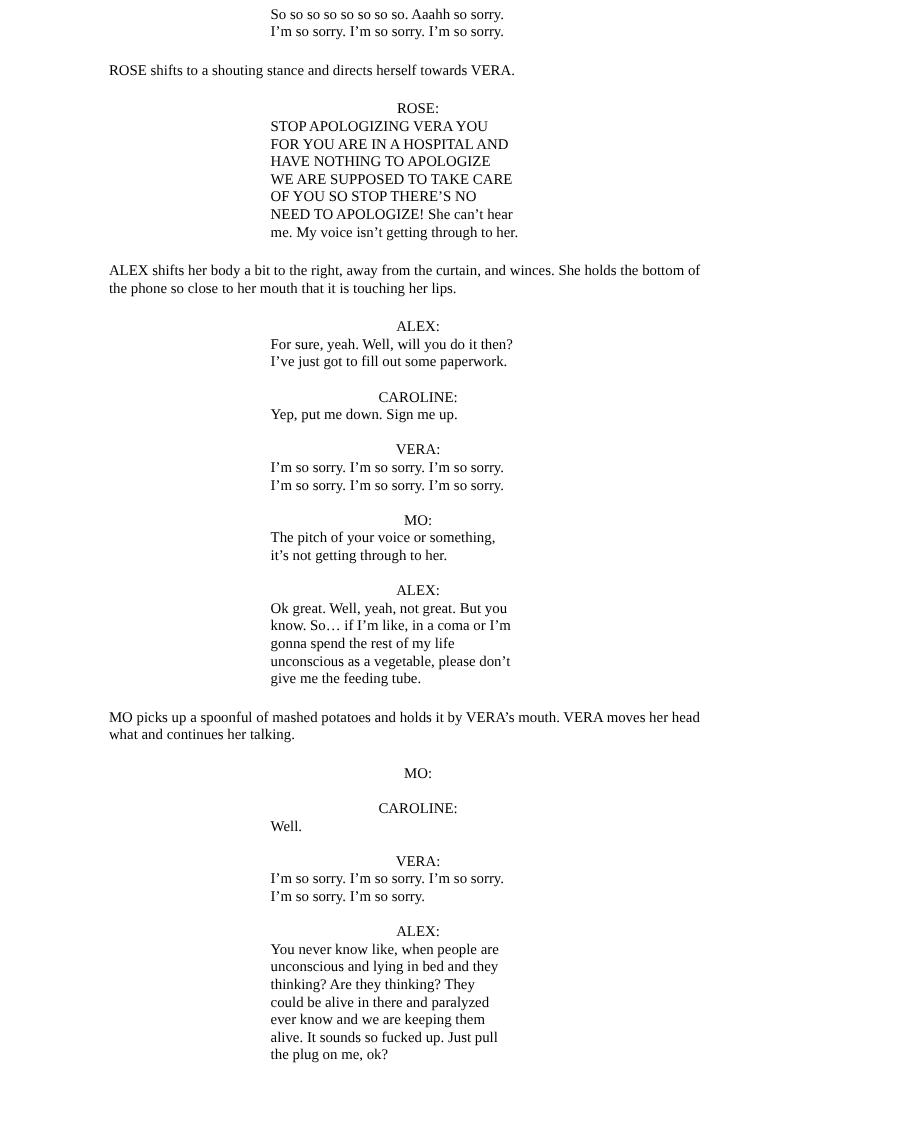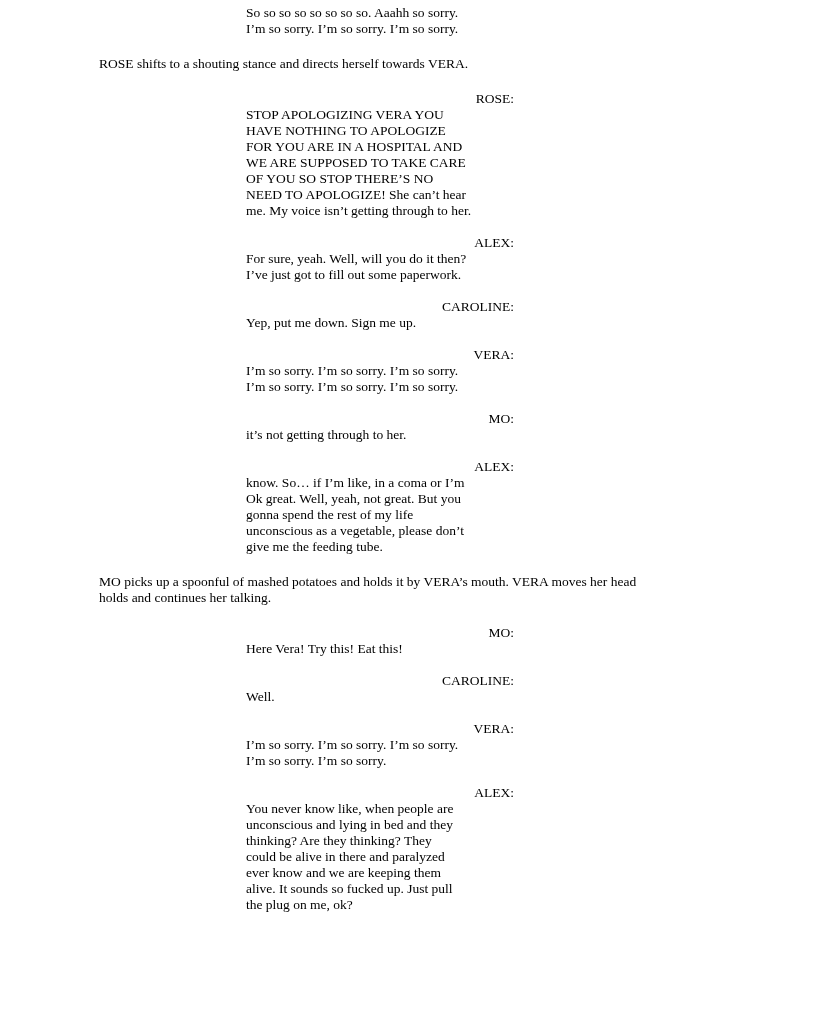--- a/index.html
+++ b/index.html
@@ -25,21 +25,21 @@
     flex-direction: column;
     gap: 16px;
   }
   .block { flex: none; }
   .block .line { white-space: pre; }
   .dialogue {
     margin-left: 147px;
     width: 268px;
   }
   .dialogue .character {
-    text-align: right;
+    text-align: center;
   }
   .action {
     margin-top: 3px;
     margin-bottom: 3px;
   }
 </style>
 </head>
 <body>
 
 <div class="page">
@@ -50,68 +50,72 @@
         <div class="line">I’m so sorry. I’m so sorry. I’m so sorry.</div>
       </section>
 
   <section class="block action">
         <div class="line">ROSE shifts to a shouting stance and directs herself towards VERA.</div>
       </section>
 
   <section class="block dialogue">
     <div class="character line">ROSE:</div>
   <div class="line">STOP APOLOGIZING VERA YOU</div>
+        <div class="line">FOR YOU ARE IN A HOSPITAL AND</div>
         <div class="line">HAVE NOTHING TO APOLOGIZE</div>
-        <div class="line">FOR YOU ARE IN A HOSPITAL AND</div>
         <div class="line">WE ARE SUPPOSED TO TAKE CARE</div>
         <div class="line">OF YOU SO STOP THERE’S NO</div>
         <div class="line">NEED TO APOLOGIZE! She can’t hear</div>
         <div class="line">me. My voice isn’t getting through to her.</div>
       </section>
 
+  <section class="block action">
+        <div class="line">ALEX shifts her body a bit to the right, away from the curtain, and winces. She holds the bottom of</div>
+        <div class="line">the phone so close to her mouth that it is touching her lips.</div>
+      </section>
 
   <section class="block dialogue">
     <div class="character line">ALEX:</div>
   <div class="line">For sure, yeah. Well, will you do it then?</div>
         <div class="line">I’ve just got to fill out some paperwork.</div>
       </section>
 
   <section class="block dialogue">
     <div class="character line">CAROLINE:</div>
   <div class="line">Yep, put me down. Sign me up.</div>
       </section>
 
   <section class="block dialogue">
     <div class="character line">VERA:</div>
   <div class="line">I’m so sorry. I’m so sorry. I’m so sorry.</div>
         <div class="line">I’m so sorry. I’m so sorry. I’m so sorry.</div>
       </section>
 
   <section class="block dialogue">
     <div class="character line">MO:</div>
+  <div class="line">The pitch of your voice or something,</div>
         <div class="line">it’s not getting through to her.</div>
       </section>
 
   <section class="block dialogue">
     <div class="character line">ALEX:</div>
-  <div class="line">know. So… if I’m like, in a coma or I’m</div>
-        <div class="line">Ok great. Well, yeah, not great. But you</div>
+  <div class="line">Ok great. Well, yeah, not great. But you</div>
+        <div class="line">know. So… if I’m like, in a coma or I’m</div>
         <div class="line">gonna spend the rest of my life</div>
         <div class="line">unconscious as a vegetable, please don’t</div>
         <div class="line">give me the feeding tube.</div>
       </section>
 
   <section class="block action">
         <div class="line">MO picks up a spoonful of mashed potatoes and holds it by VERA’s mouth. VERA moves her head</div>
-        <div class="line">holds and continues her talking.</div>
+        <div class="line">what and continues her talking.</div>
       </section>
 
   <section class="block dialogue">
     <div class="character line">MO:</div>
-  <div class="line">Here Vera! Try this! Eat this!</div>
       </section>
 
   <section class="block dialogue">
     <div class="character line">CAROLINE:</div>
   <div class="line">Well.</div>
       </section>
 
   <section class="block dialogue">
     <div class="character line">VERA:</div>
   <div class="line">I’m so sorry. I’m so sorry. I’m so sorry.</div>

